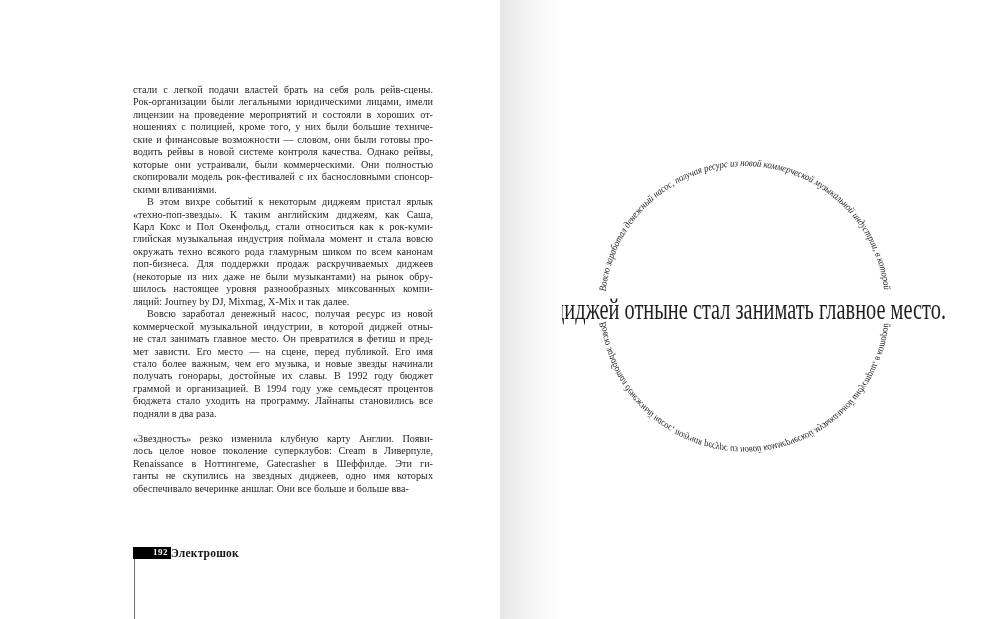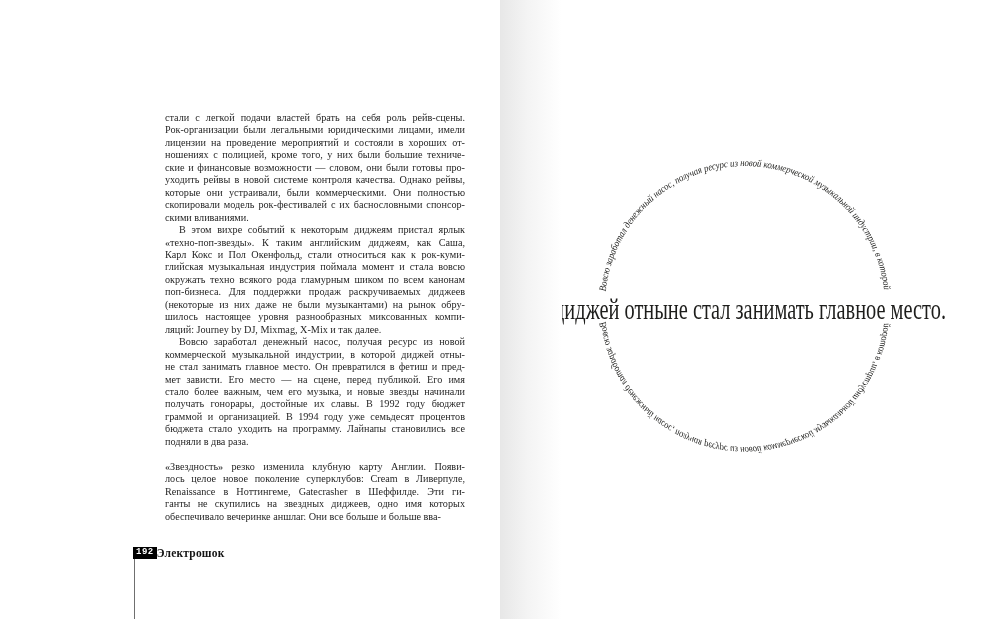--- a/index.html
+++ b/index.html
@@ -5,31 +5,31 @@
   html,body{margin:0;padding:0;background:#ffffff;}
   .spread{position:relative;width:1000px;height:619px;background:#ffffff;overflow:hidden;
           font-family:"Liberation Serif","DejaVu Serif",serif;color:#232323;}
   .page{position:absolute;top:0;height:619px;background:#ffffff;}
   .page.left{left:0;width:500px;}
   .page.right{left:500px;width:500px;}
   
   .gutter-shade{position:absolute;left:0;top:0;width:62px;height:619px;
     background:linear-gradient(to right,#e7e7e7 0%,#f4f4f4 45%,#ffffff 100%);}
   
-  .text-column{position:absolute;left:133px;top:0;width:300px;padding-top:112px;
-    font-size:10.2px;line-height:12.46px;color:#262626;margin-left:32px;}
+  .text-column{position:absolute;left:133px;top:0;width:300px;padding-top:84px;
+    font-size:10.2px;line-height:12.46px;color:#262626;}
   .para{margin:0;}
   .para.gap{margin-top:12.46px;}
   .line{text-align:justify;text-align-last:justify;white-space:nowrap;height:12.46px;overflow:visible;}
   .line.last{text-align-last:left;}
   .para.indent .line:first-child{text-indent:14px;}
   
   .footer{position:absolute;left:133px;top:547px;height:13px;white-space:nowrap;}
   .badge{display:inline-block;background:#000000;color:#ffffff;font-weight:bold;
-    font-size:9px;line-height:9px;padding:1px 3px 2px 3px;letter-spacing:0.5px;vertical-align:top;font-family:Liberation Mono, monospace;}
+    font-size:9px;line-height:9px;padding:1px 3px 2px 20px;letter-spacing:0.5px;vertical-align:top;}
   .book-title{font-weight:bold;font-size:11.5px;color:#141414;vertical-align:top;
     letter-spacing:0.2px;}
   .vrule{position:absolute;left:134px;top:559px;width:1.4px;height:60px;background:#6f6f6f;}
   
   svg text{fill:#1d1d1b;}
   .arc-text{font-family:"Liberation Serif","DejaVu Serif",serif;font-style:italic;font-size:10px;}
   .center-text{font-family:"Liberation Serif","DejaVu Serif",serif;font-size:30px;}
 </style>
 </head>
 <body>
@@ -37,21 +37,21 @@
 <div class="spread">
 
   <div class="page left">
     <div class="text-column" id="bodyCol">
         <div class="para">
           <div class="line">стали с легкой подачи властей брать на себя роль рейв-сцены.</div>
           <div class="line">Рок-организации были легальными юридическими лицами, имели</div>
           <div class="line">лицензии на проведение мероприятий и состояли в хороших от-</div>
           <div class="line">ношениях с полицией, кроме того, у них были большие техниче-</div>
           <div class="line">ские и финансовые возможности — словом, они были готовы про-</div>
-          <div class="line">уходить рейвы в новой системе контроля качества. Однако рейвы,</div>
+          <div class="line">водить рейвы в новой системе контроля качества. Однако рейвы,</div>
           <div class="line">которые они устраивали, были коммерческими. Они полностью</div>
           <div class="line">скопировали модель рок-фестивалей с их баснословными спонсор-</div>
           <div class="line last">скими вливаниями.</div>
         </div>
         <div class="para indent">
           <div class="line">В этом вихре событий к некоторым диджеям пристал ярлык</div>
           <div class="line">«техно-поп-звезды». К таким английским диджеям, как Саша,</div>
           <div class="line">Карл Кокс и Пол Окенфольд, стали относиться как к рок-куми-</div>
           <div class="line">глийская музыкальная индустрия поймала момент и стала вовсю</div>
           <div class="line">окружать техно всякого рода гламурным шиком по всем канонам</div>

